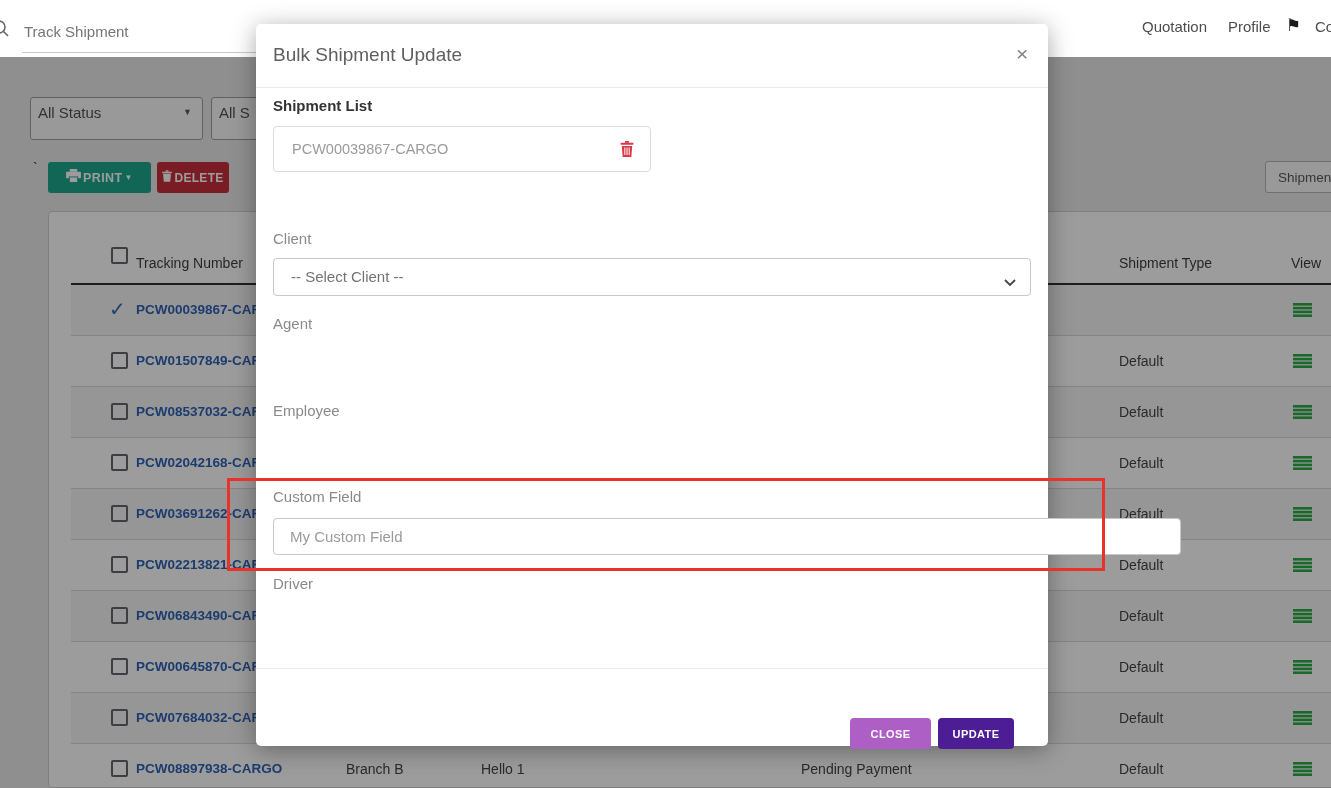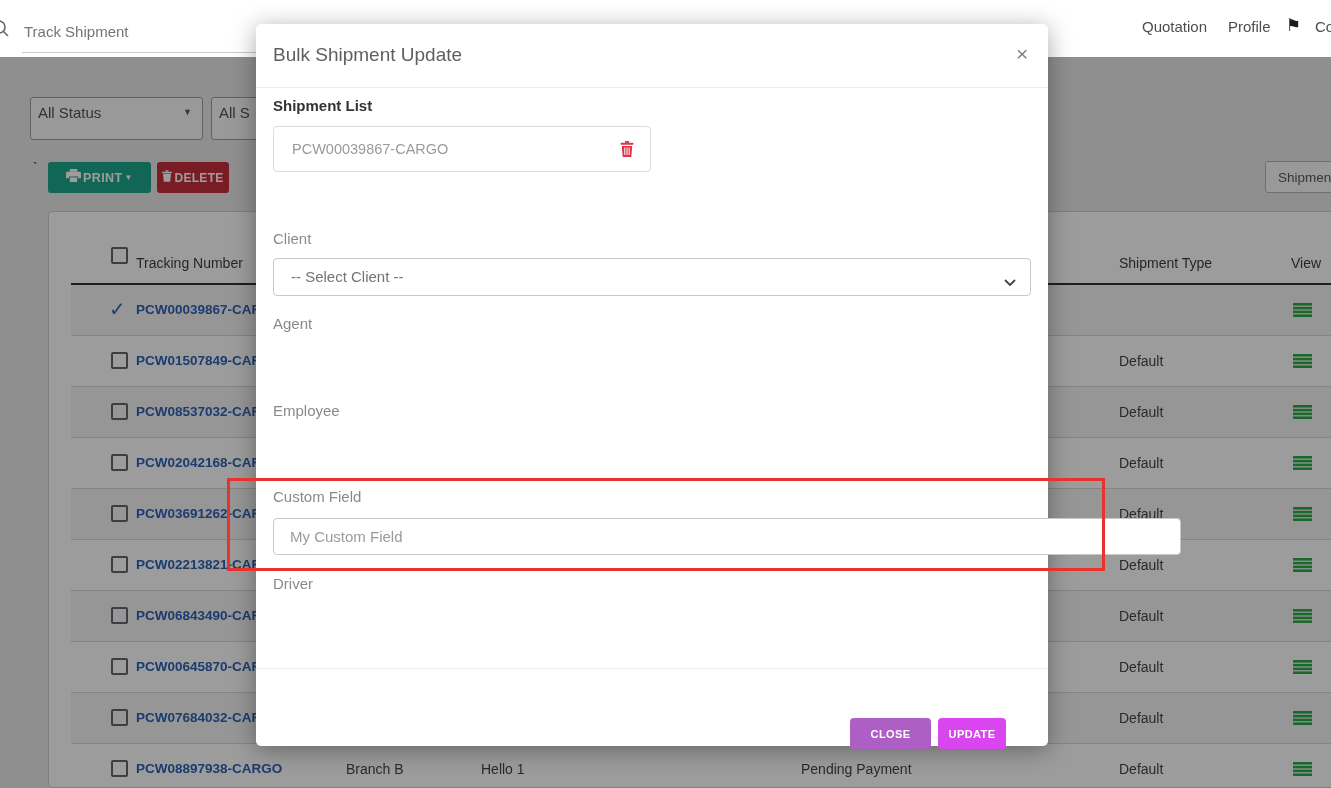--- a/index.html
+++ b/index.html
@@ -67,21 +67,21 @@
     box-sizing:border-box;background:#fff;cursor:pointer;}
   .f-select .val{position:absolute;left:17px;line-height:36px;font-size:15px;color:#737373;}
   .f-select .chev{position:absolute;right:14px;top:14px;}
   .f-input{position:absolute;left:17px;top:494px;width:908px;height:37px;border:1px solid #c8c8c8;
     border-radius:4px;box-sizing:border-box;padding-left:16px;font-size:15px;color:#4a4a4a;outline:none;
     font-family:"Liberation Sans",sans-serif;}
   .f-input::placeholder{color:#9b9b9b;opacity:1;}
   .modal-btn{position:absolute;top:672px;height:31px;border:none;border-radius:4px;color:#fff;
     font-weight:bold;font-size:11px;letter-spacing:.4px;cursor:pointer;font-family:"Liberation Sans",sans-serif;margin-top:22px;}
   .btn-close{left:594px;width:81px;background:#ae5fc6;}
-  .btn-update{left:682px;width:68px;background:#d946ef;}
+  .btn-update{left:682px;width:76px;background:#4c1d95;}
 
   
   .annotation{position:absolute;left:227px;top:478px;width:878px;height:93px;border:3px solid #e8332c;
     box-sizing:border-box;z-index:30;}
 </style>
 </head>
 <body>
 
 <div id="app">
 

